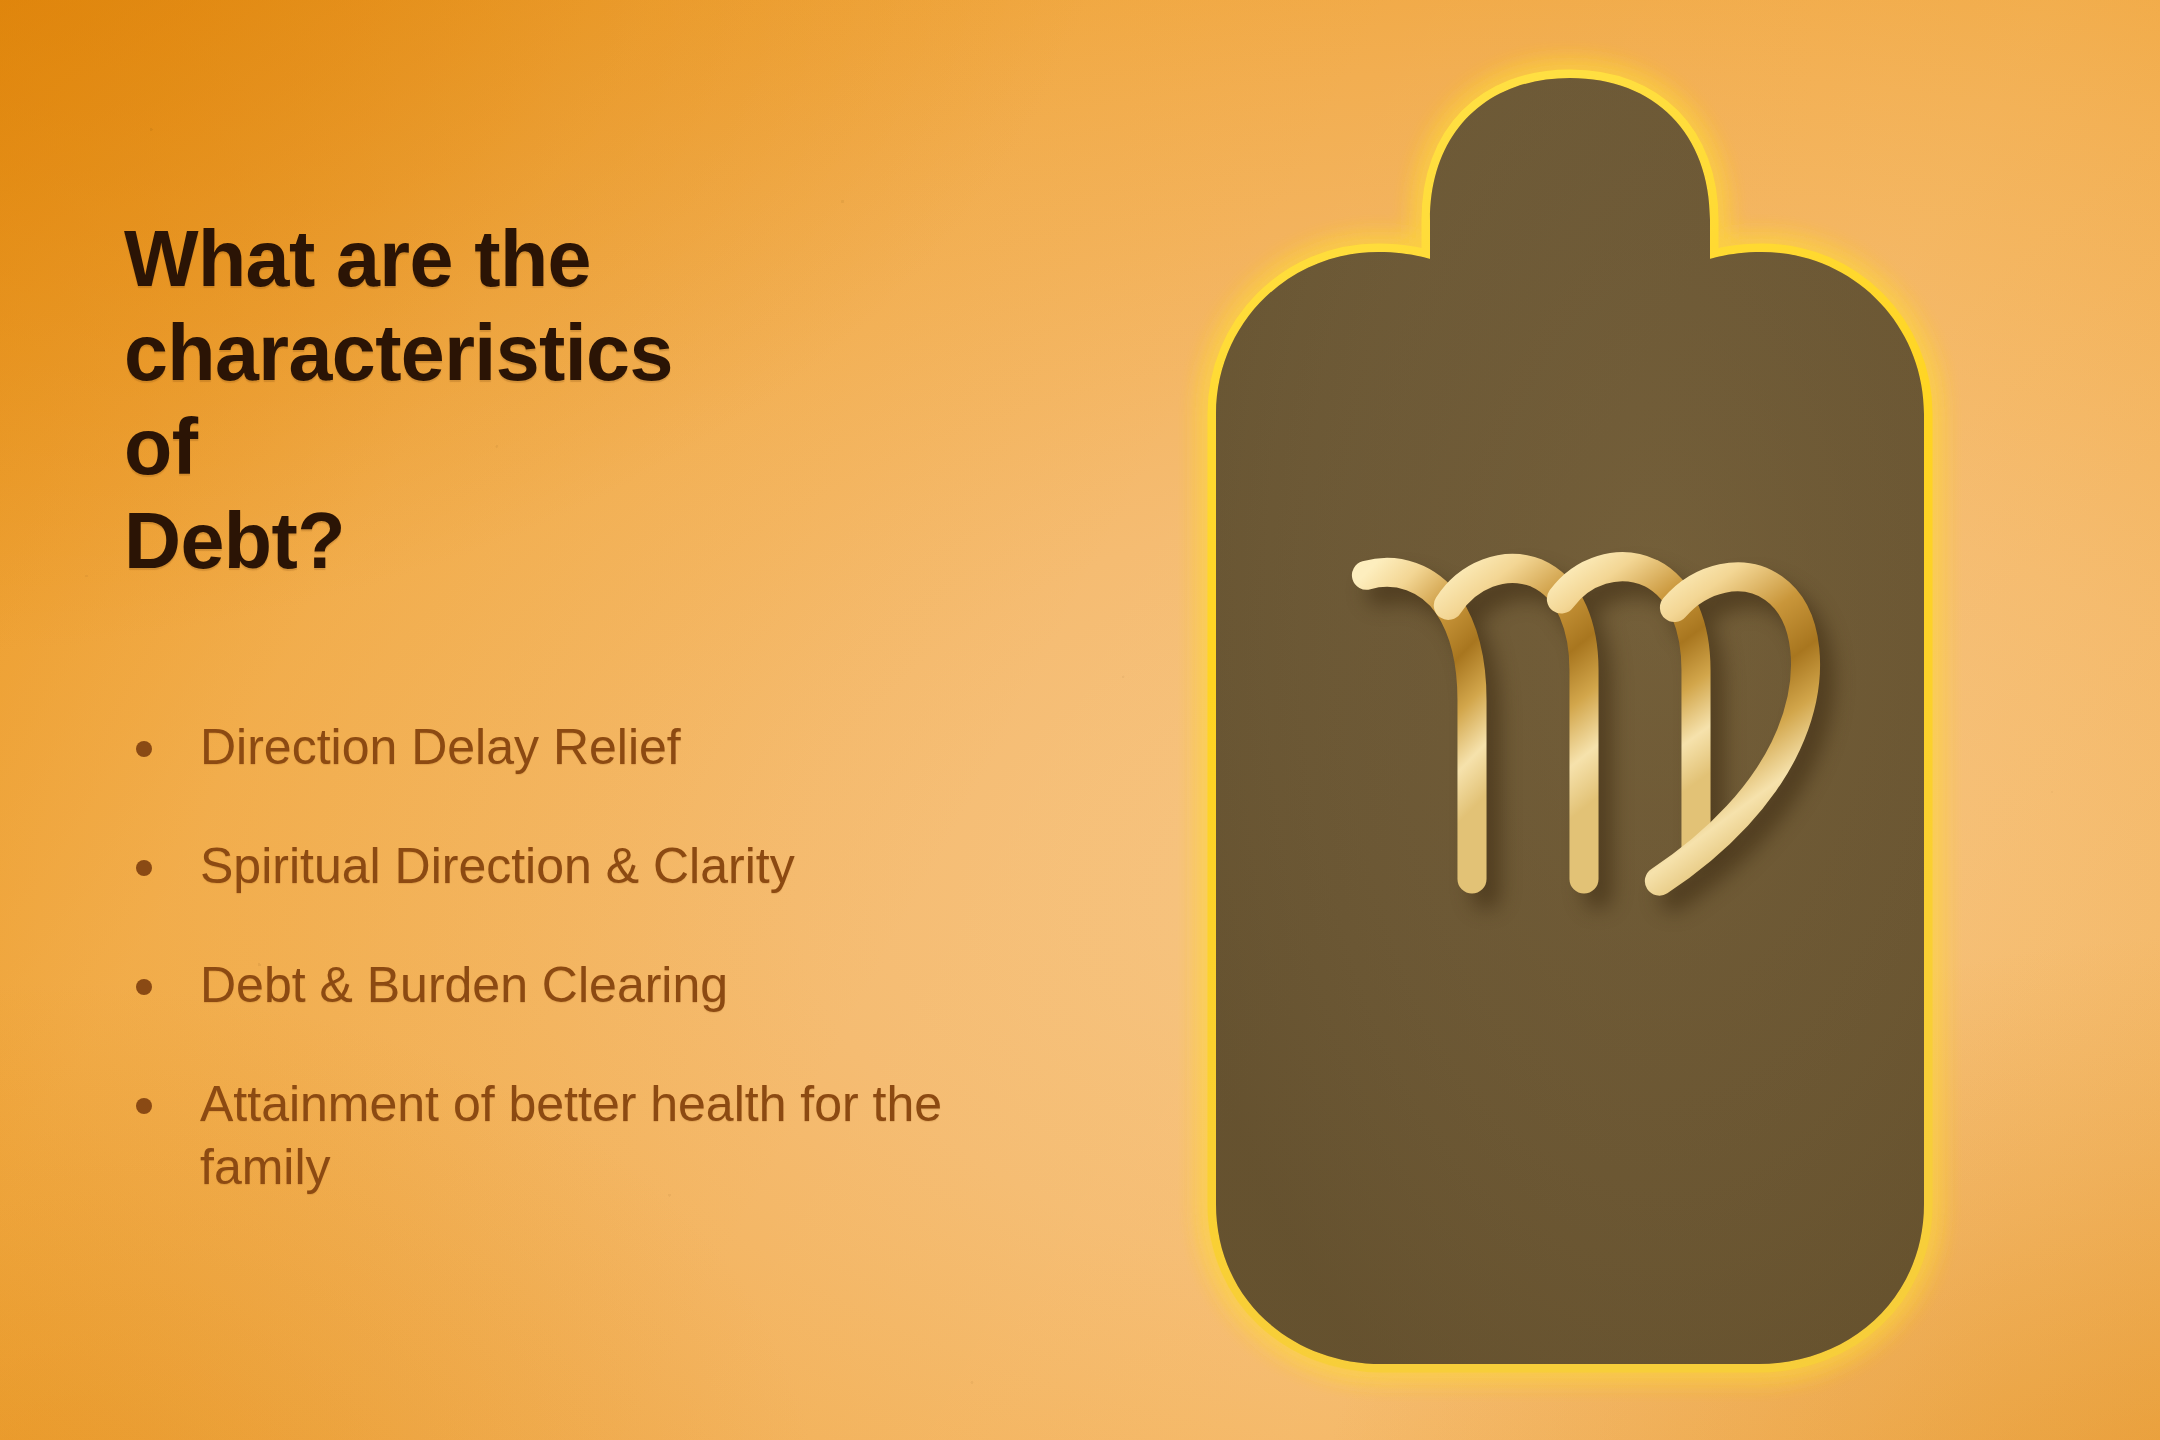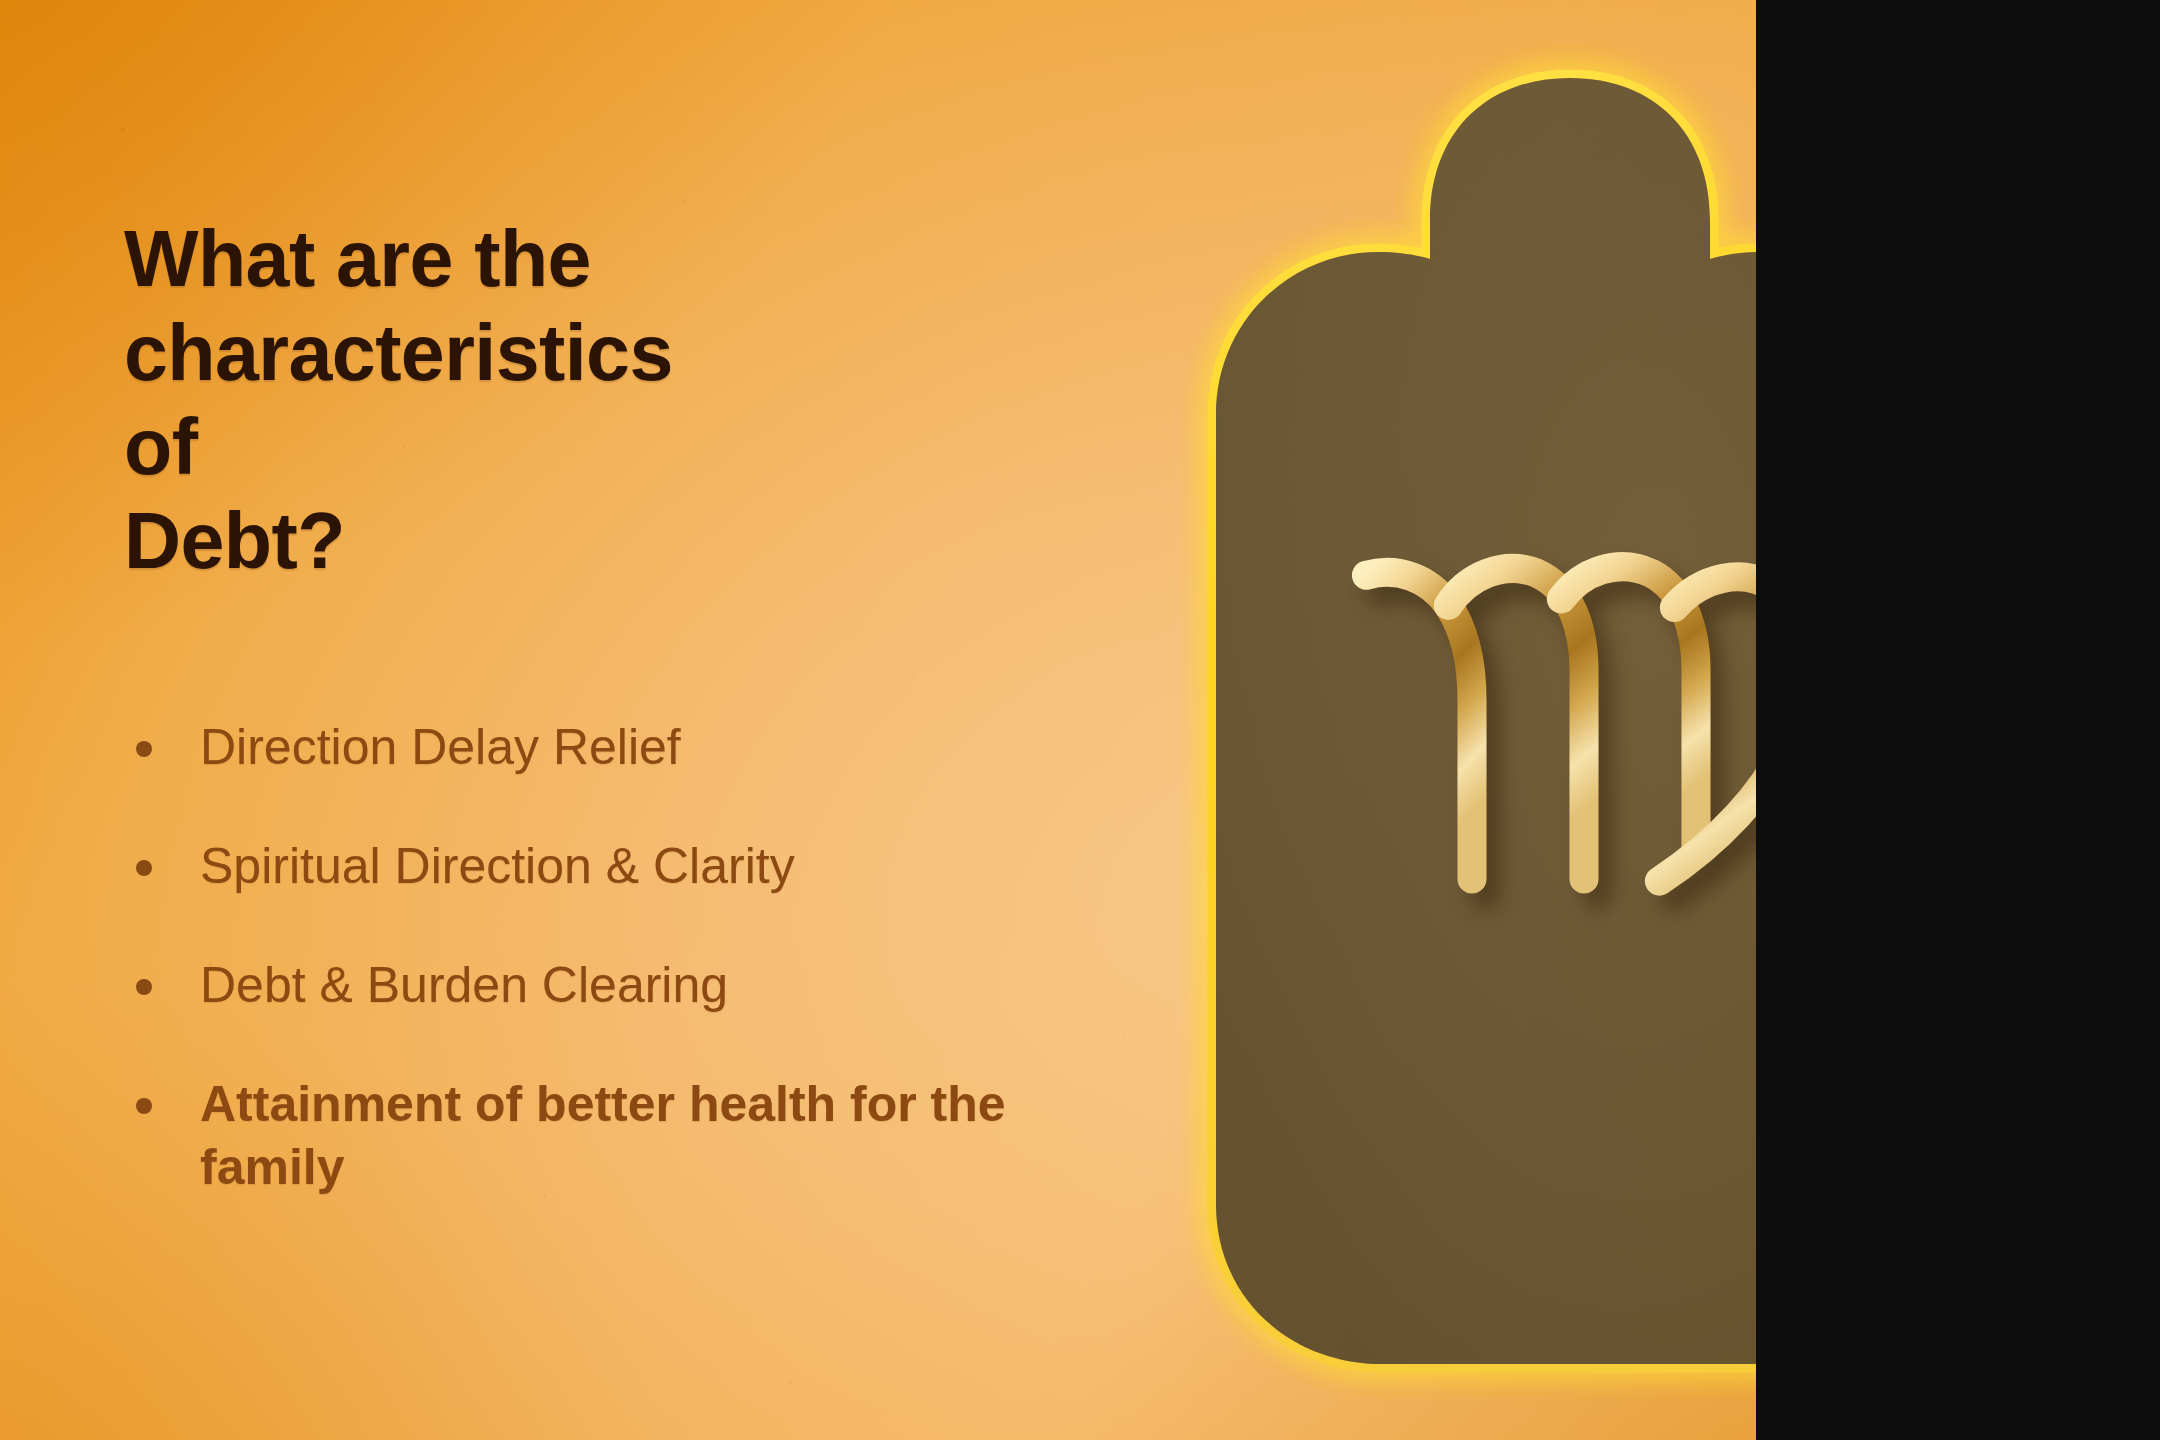--- a/index.html
+++ b/index.html
@@ -3,21 +3,21 @@
 <meta charset="utf-8">
 <title>Virgo Characteristics</title>
 <style>
   html, body {
     margin: 0;
     padding: 0;
     background: #0d0d0d;
   }
   #stage {
     position: relative;
-    width: 1756px;
+    width: 2160px;
     height: 1440px;
     overflow: hidden;
     font-family: "Liberation Sans", "DejaVu Sans", sans-serif;
     background: #86efac;
   }
 
   
   .bg-base {
     position: absolute;
     inset: 0;
@@ -89,21 +89,21 @@
     position: relative;
     padding-left: 76px;
     margin-bottom: 56px;
     font-size: 50px;
     line-height: 1.26;
     font-weight: 500;
     color: #8C4A12;
     text-shadow: 0 1px 1px rgba(150,90,20,0.20);
     max-width: 900px;
   }
-  .bullet-item:last-child { margin-bottom: 14px; font-weight: bold; }
+  .bullet-item:last-child { margin-bottom: 14px; }
   .bullet-dot {
     position: absolute;
     left: 12px;
     top: 25px;
     width: 16px;
     height: 16px;
     border-radius: 50%;
     background: #8A4A14;
   }
   .bullet-text { display: inline; }

